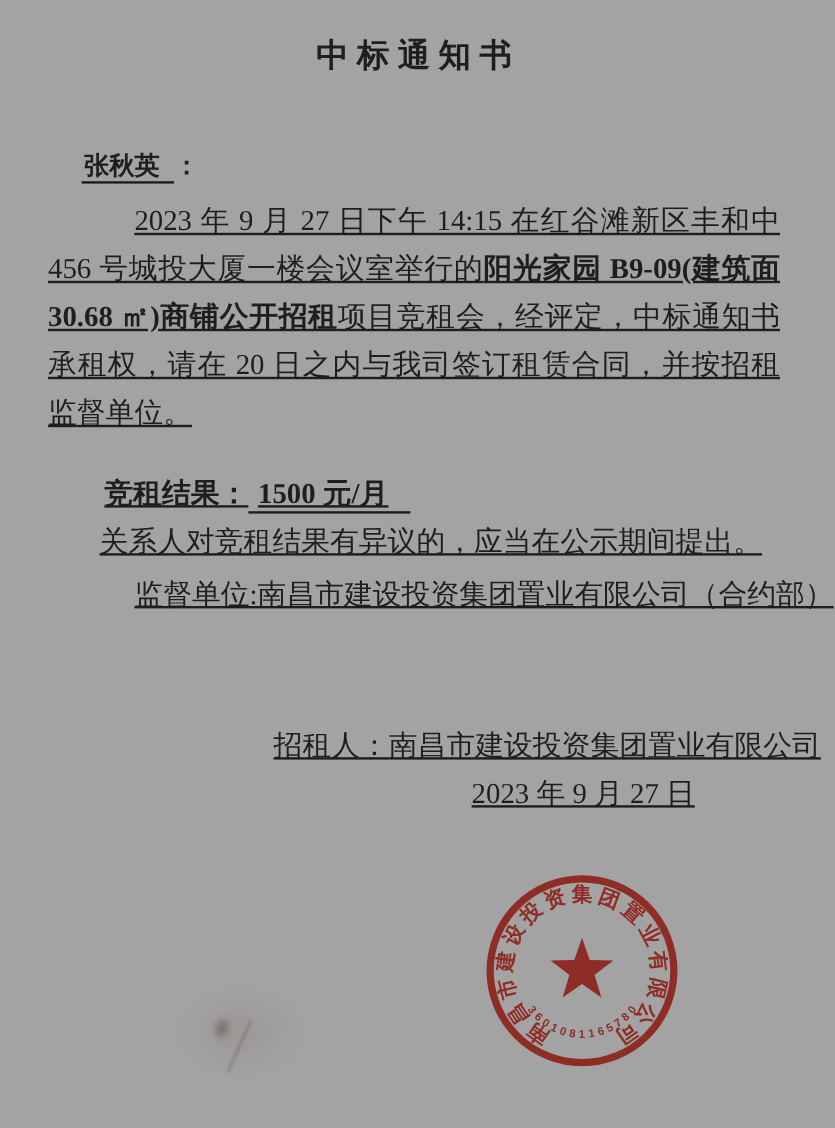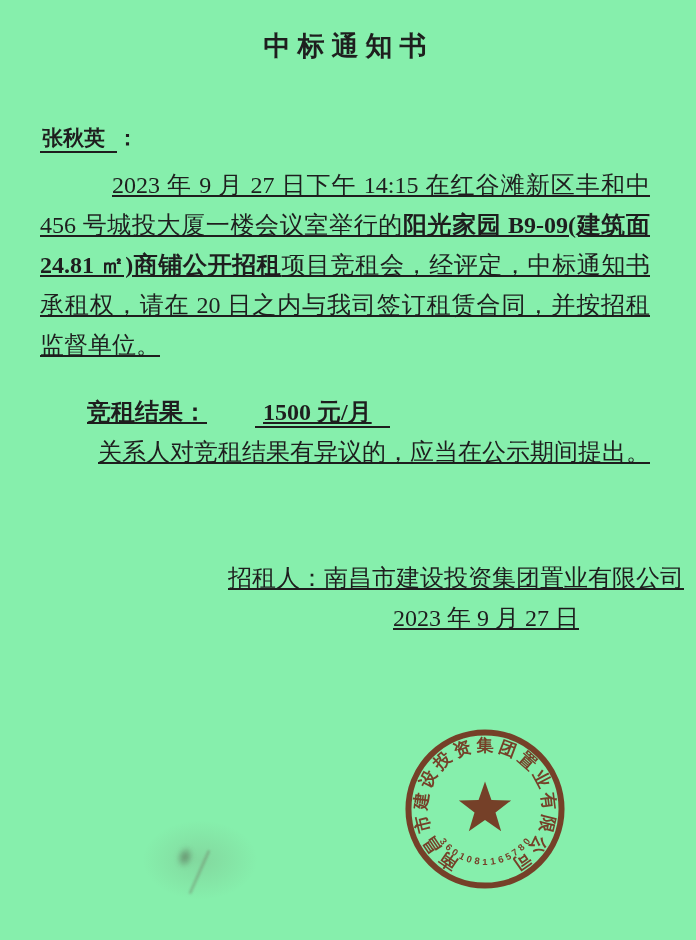--- a/index.html
+++ b/index.html
@@ -1,39 +1,39 @@
 <!DOCTYPE html>
 <html><head>
 <meta charset="utf-8">
 <style>
   html,body{margin:0;padding:0;background:#888;}
   .page{
     position:relative;width:696px;height:940px;margin:0 auto;
-    background:#86efac;overflow:hidden;
+    background:#a3a3a3;overflow:hidden;
     font-family:"Liberation Serif","DejaVu Serif",serif;
     color:#1e1e1e;
   }
   .content{padding:0 46px 0 40px;}
   .doc-title{
     margin:26px 0 0 0;height:40px;line-height:40px;
     text-align:center;font-size:27px;font-weight:700;
     letter-spacing:7px;text-indent:7px;
   }
   .line{font-size:24px;height:40px;line-height:40px;white-space:nowrap;text-decoration:underline;}
   .fill{text-align:justify;text-align-last:justify;white-space:normal;height:40px;overflow:hidden;}
-  .salutation{margin-top:52px;font-size:21px;height:40px;line-height:40px;font-weight:700;}
+  .salutation{margin-top:52px;font-size:21px;height:40px;line-height:40px;font-weight:700;margin-left:28px;}
   .u-name{border-bottom:2px solid #1e1e1e;padding:0 12px 1px 2px;}
   .para1{margin-top:7px;}
   .indent1{padding-left:72px;}
   .hl{font-weight:700;border-bottom:2px solid #1e1e1e;padding-bottom:15px;}
   .result-line{margin-top:27px;font-weight:700;}
   .result-line{margin-left:47px;}
-  .u-result{border-bottom:2px solid #1e1e1e;padding:0 18px 1px 8px;margin-left:48px;}
+  .u-result{border-bottom:2px solid #1e1e1e;padding:0 18px 1px 8px;}
   .notice1{margin-top:40px;padding-left:85px;}
-  .notice2{margin-left:43px;text-align:right;}
+  .notice2{margin-left:43px;}
   .sup-line{margin-left:72px;}
   .sup-first{margin-top:4px;}
   .lessor-line{margin-top:86px;margin-left:188px;position:relative;z-index:1;}
   .date-line{margin-left:353px;position:relative;z-index:1;}
   .stamp{
     position:absolute;left:399px;top:723px;width:172px;height:172px;
     mix-blend-mode:multiply;opacity:.93;z-index:2;pointer-events:none;
   }
   .stamp svg{width:100%;height:100%;}
   .stamp text{font-family:"Liberation Sans","DejaVu Sans",sans-serif;font-weight:600;}
@@ -60,33 +60,34 @@
 
     <h1 class="doc-title">中标通知书</h1>
 
     <div class="salutation">
       <span class="u-name">张秋英</span><span>：</span>
     </div>
 
     <div class="para1">
       <div class="line fill indent1">2023 年 9 月 27 日下午 14:15 在红谷滩新区丰和中大道</div>
       <div class="line fill"><span>456 号城投大厦一楼会议室举行的</span><span class="hl">阳光家园 B9-09(建筑面积</span></div>
-      <div class="line fill"><span class="hl">24.81 ㎡)商铺公开招租</span><span>项目竞租会，经评定，中标通知书</span></div>
+      <div class="line fill"><span class="hl">30.68 ㎡)商铺公开招租</span><span>项目竞租会，经评定，中标通知书</span></div>
       <div class="line fill">承租权，请在 20 日之内与我司签订租赁合同，并按招租文</div>
       <div class="line">监督单位。</div>
     </div>
 
     <div class="line result-line">
       <span>竞租结果：</span><span class="u-result">1500 元/月</span>
     </div>
 
     <div>
       <div class="line notice2">关系人对竞租结果有异议的，应当在公示期间提出。</div>
     </div>
 
+    <div class="line sup-line sup-first">监督单位:南昌市建设投资集团置业有限公司（合约部）</div>
 
     <div class="line lessor-line">
       <span>招租人：</span><span>南昌市建设投资集团置业有限公司</span>
     </div>
     <div class="line date-line">2023 年 9 月 27 日</div>
 
   </div>
 
   <div class="stamp">
     <svg viewBox="0 0 200 200">

